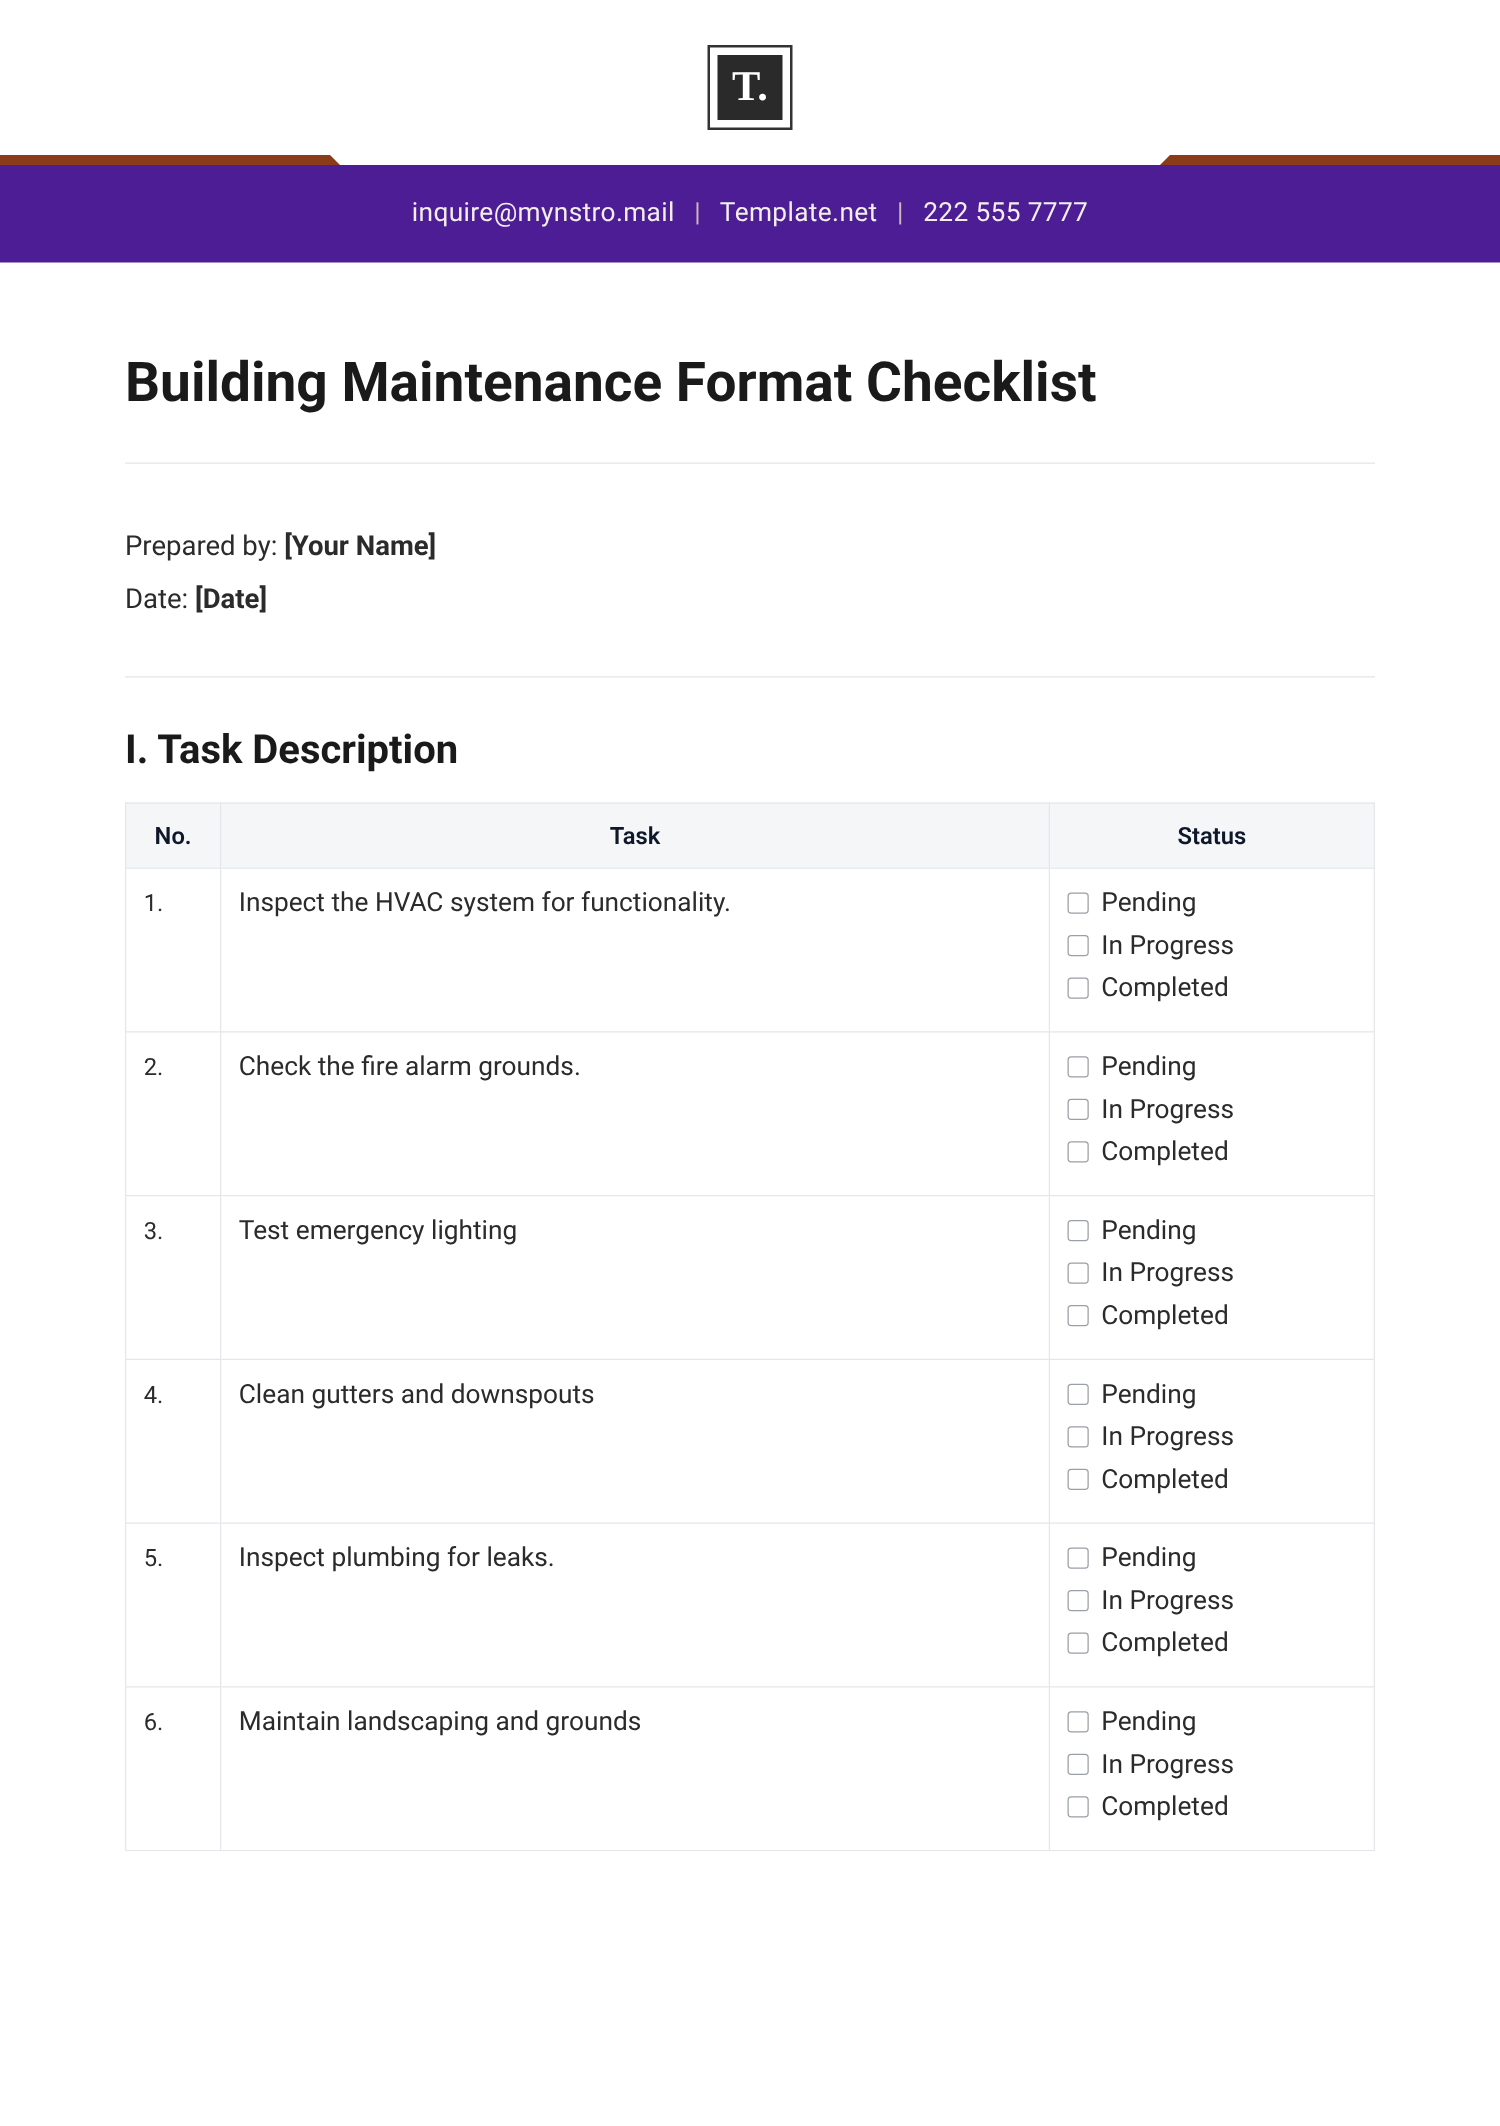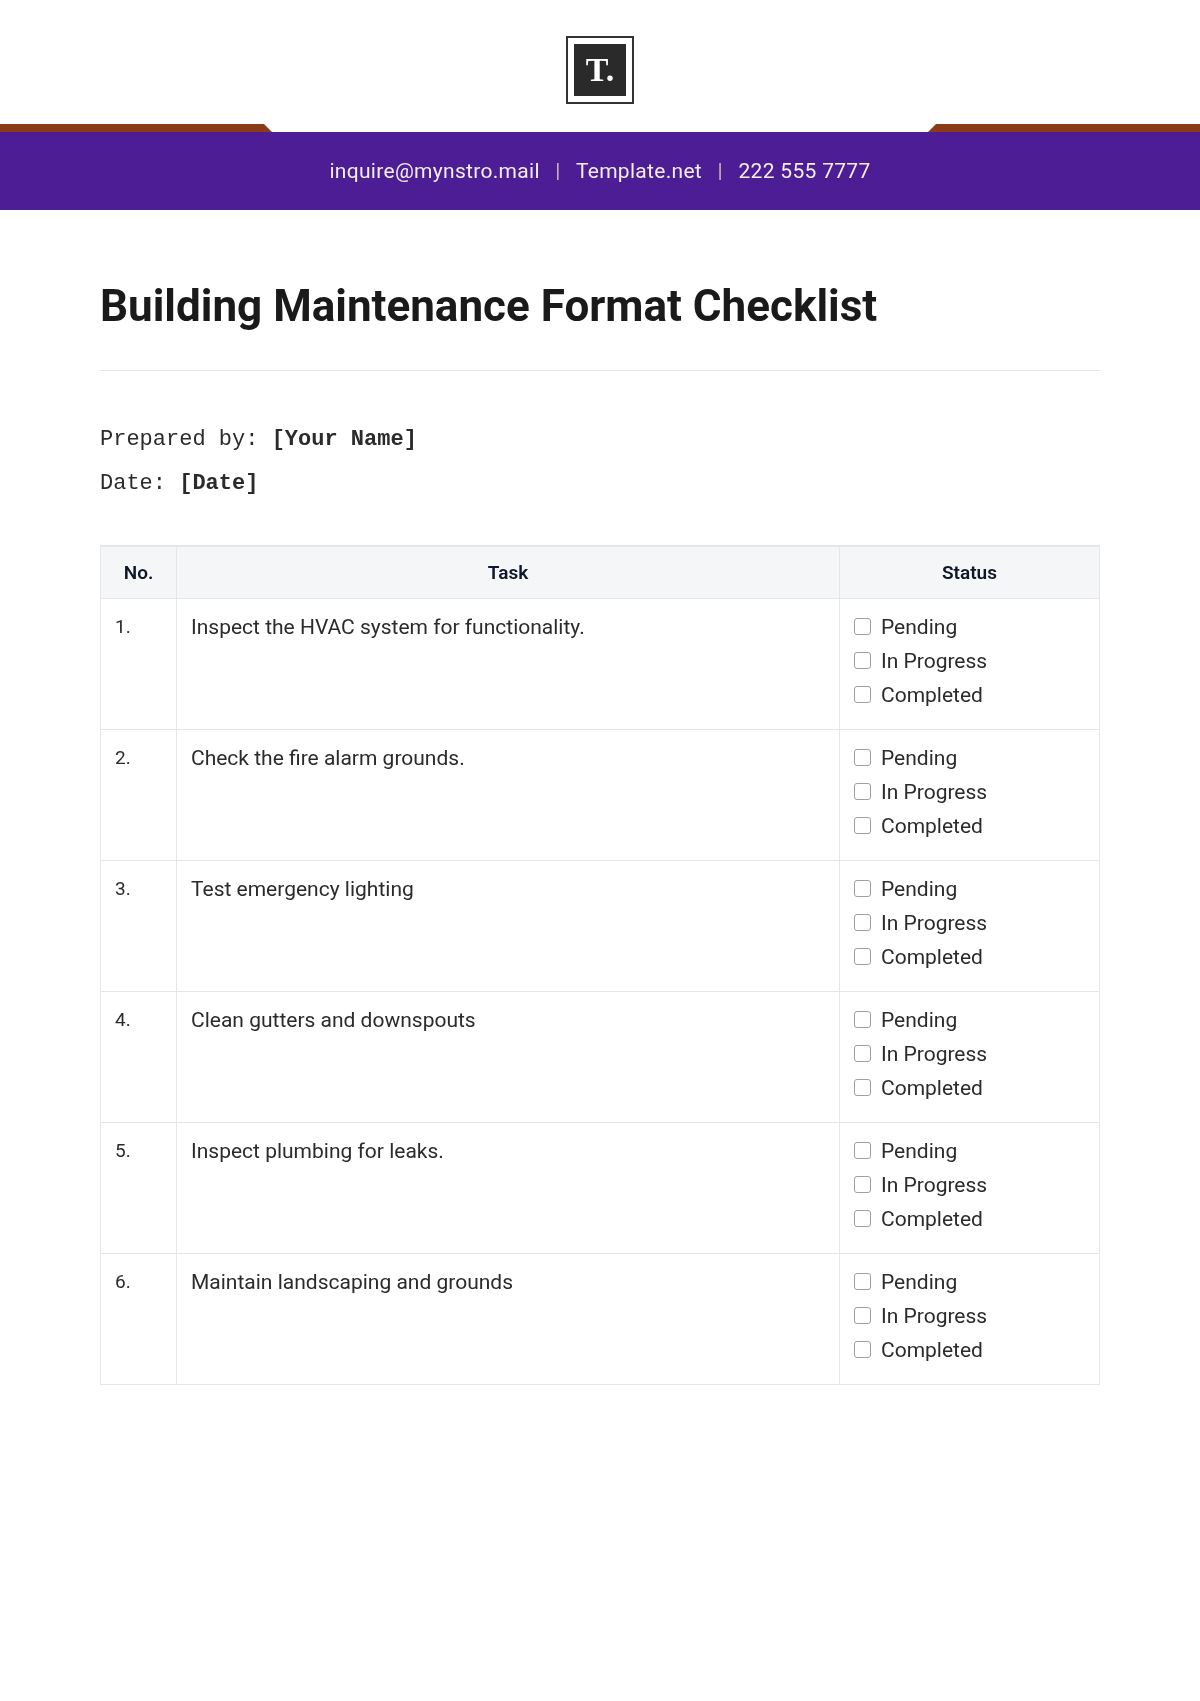--- a/index.html
+++ b/index.html
@@ -60,22 +60,22 @@
   }
   .hr {
     height: 1px; background: #e5e5e5; border:0;
   }
   .meta {
     padding: 46px 0 40px 0;
     font-size: 22px;
     line-height: 1.9;
     color: #2b2b2b;
   }
-  .meta .label { font-weight: 400; font-family: Liberation Mono, monospace; }
-  .meta .value { font-weight: 700; font-family: Liberation Mono, monospace; }
+  .meta .label { font-weight: 400; }
+  .meta .value { font-weight: 700; }
   h2.section {
     font-size: 32px;
     font-weight: 700;
     margin: 38px 0 24px 0;
     color: #1a1a1a;
   }
   table.tasks {
     width: 100%;
     border-collapse: collapse;
     font-size: 21px;
@@ -138,20 +138,21 @@
     <div>
       <span class="label">Prepared by: </span><span class="value">[Your Name]</span>
     </div>
     <div>
       <span class="label">Date: </span><span class="value">[Date]</span>
     </div>
   </div>
 
   <hr class="hr">
 
+  <h2 class="section">I. Task Description</h2>
 
   <table class="tasks">
     <thead>
       <tr>
         <th class="col-no">No.</th>
         <th class="col-task">Task</th>
         <th class="col-status">Status</th>
       </tr>
     </thead>
     <tbody id="tasks-body">

